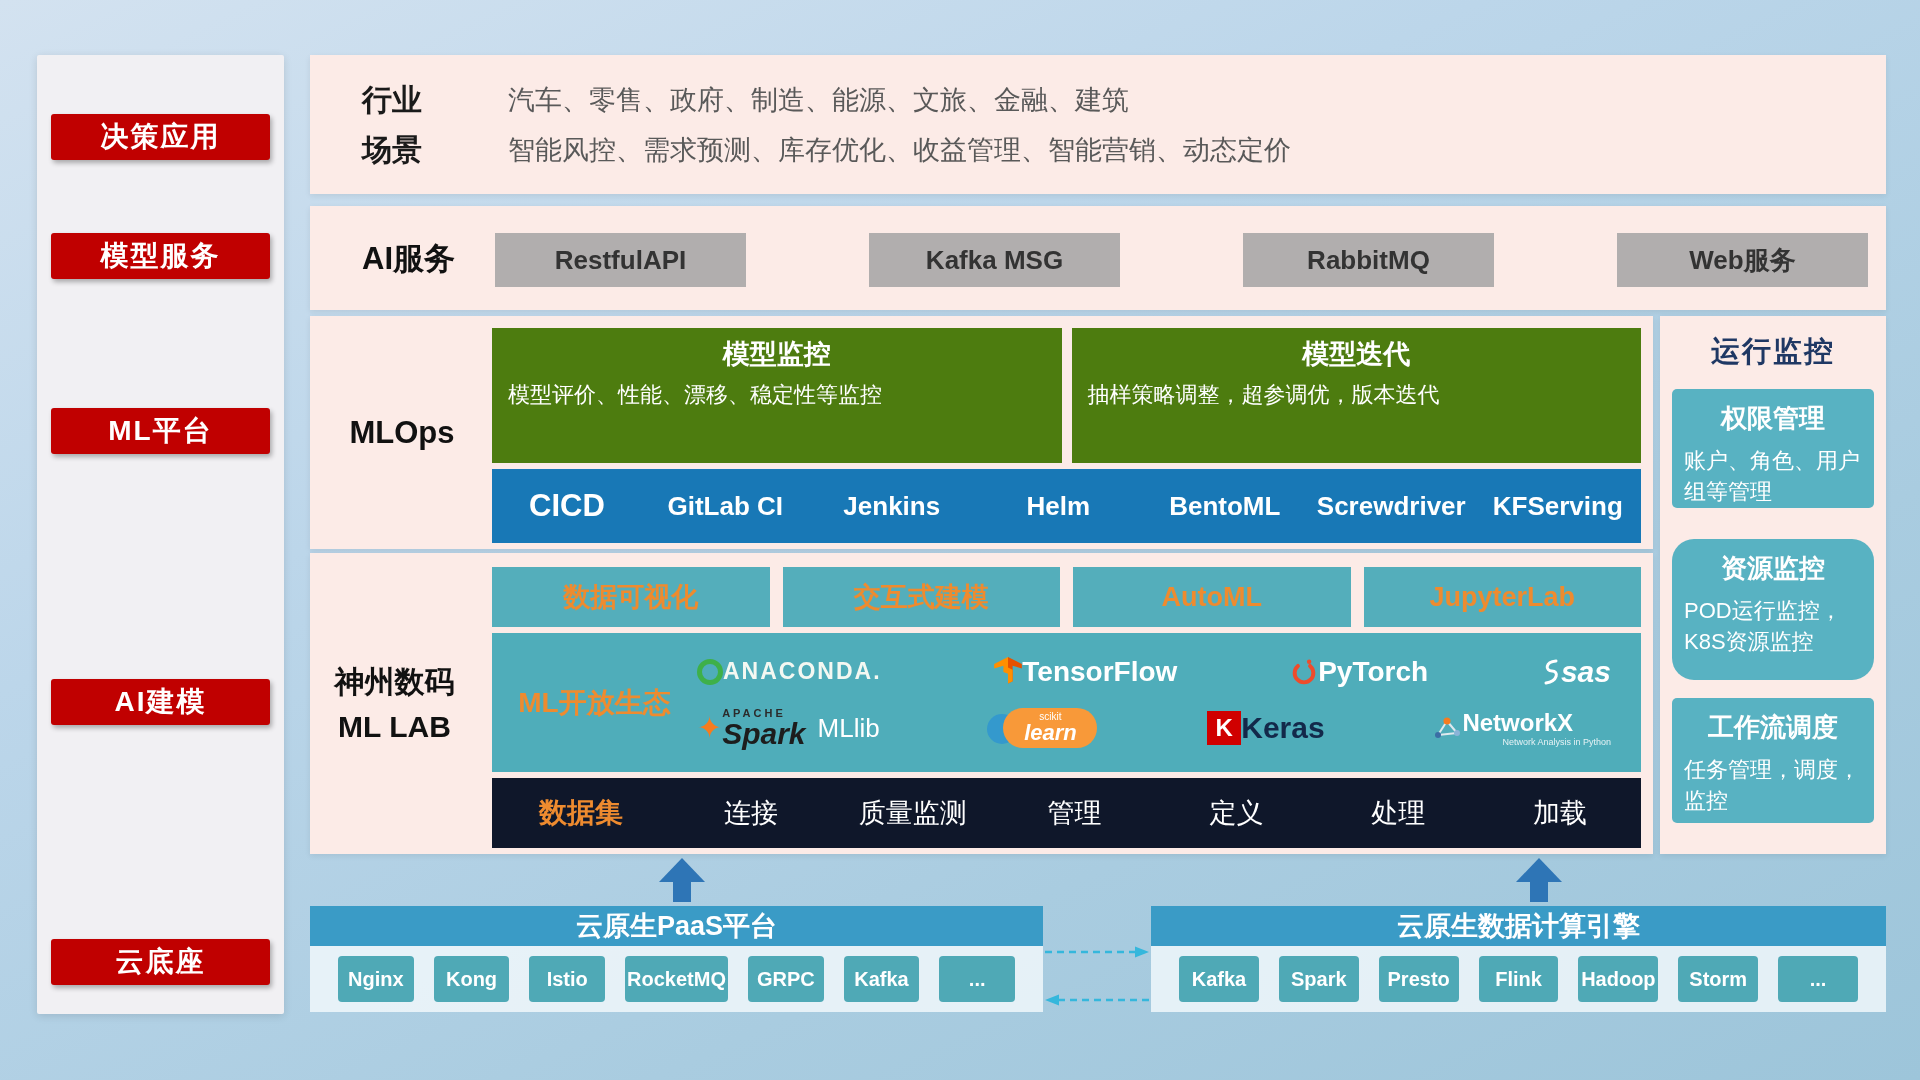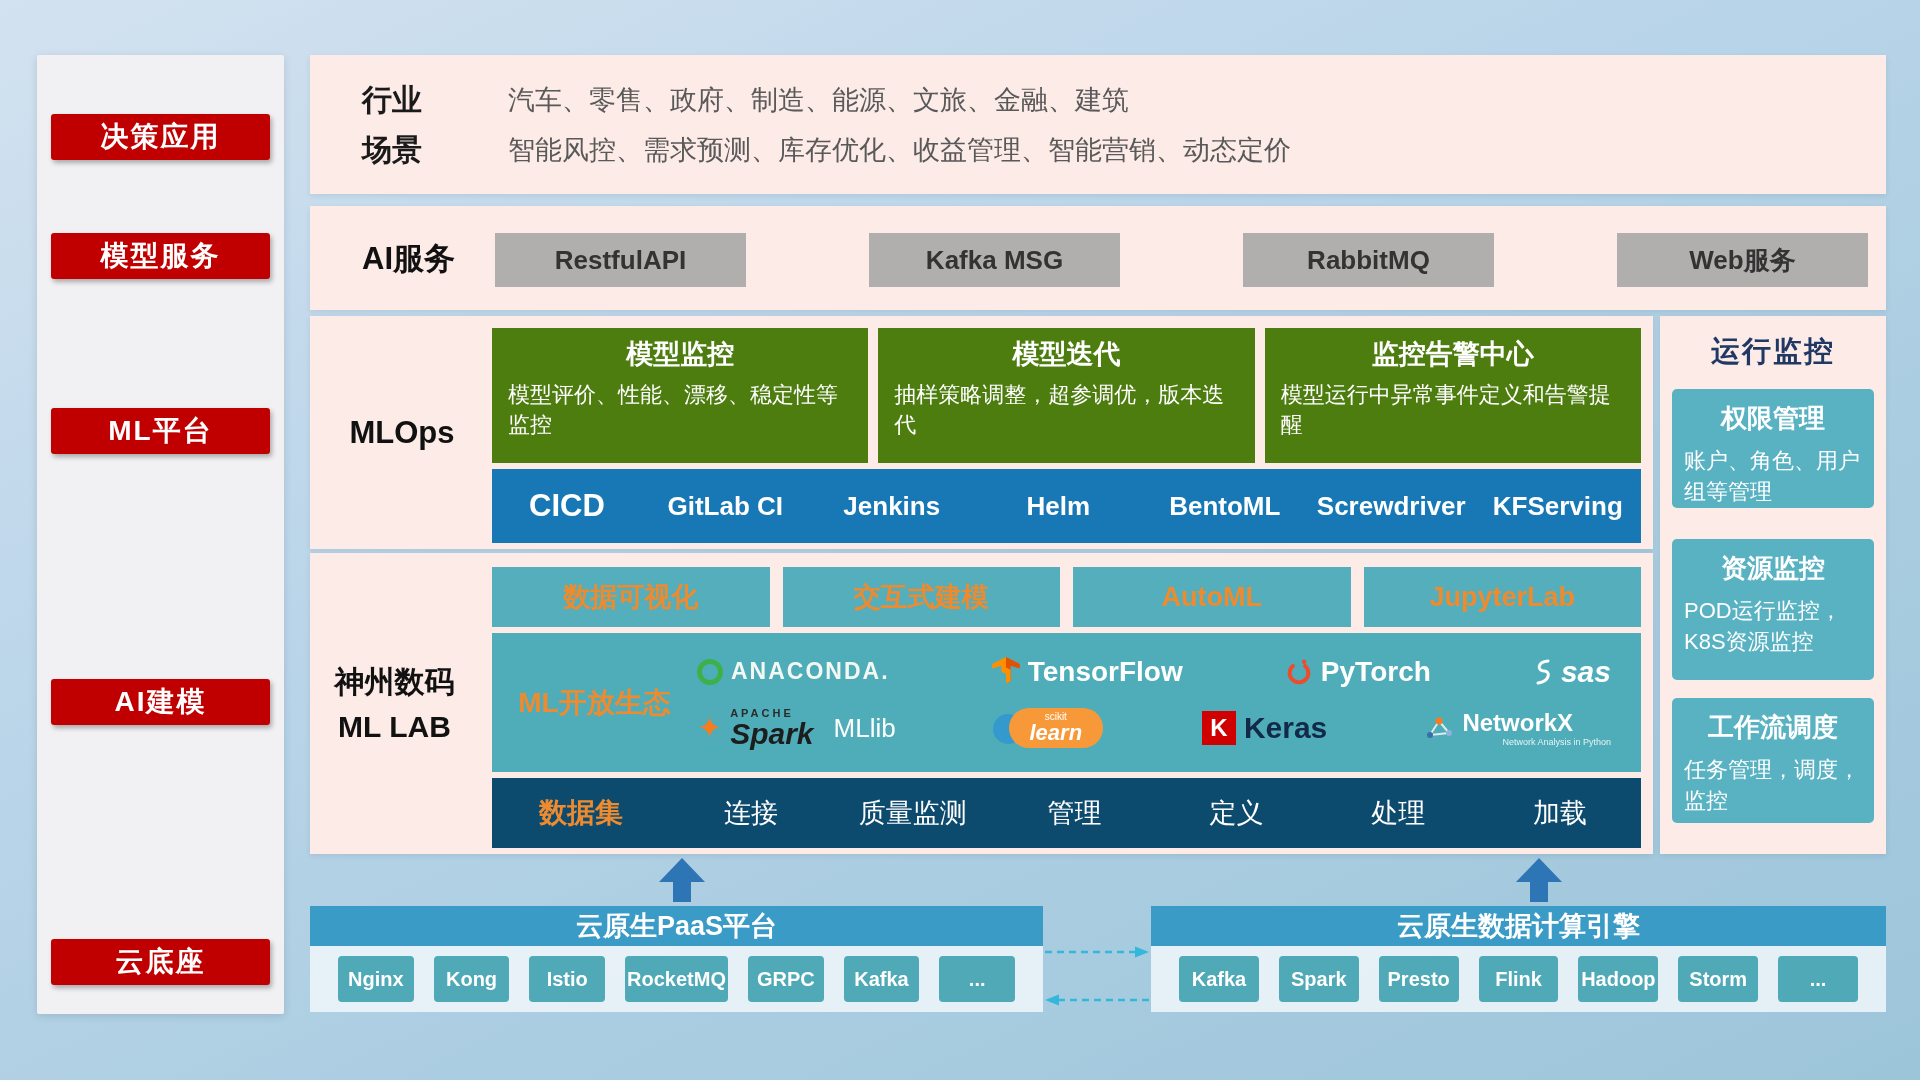--- a/index.html
+++ b/index.html
@@ -46,21 +46,21 @@
   .b4-label { position:absolute; left:0; top:0; width:169px; height:301px; display:flex; flex-direction:column;
               align-items:center; justify-content:center; font-size:30px; font-weight:bold; color:#111; line-height:1.5; }
   .lab-top { position:absolute; left:182px; top:14px; width:1149px; height:60px; display:flex; gap:13px; }
   .teal-btn { flex:1; background:#54aebb; display:flex; align-items:center; justify-content:center;
               color:#ee8b2f; font-size:27px; font-weight:bold; }
   .eco { position:absolute; left:182px; top:80px; width:1149px; height:139px; background:#4fadba; display:flex; }
   .eco-label { width:205px; display:flex; align-items:center; justify-content:center; color:#ee8b2f;
                font-size:28px; font-weight:bold; }
   .eco-rows { flex:1; display:flex; flex-direction:column; justify-content:space-evenly; padding:4px 30px 4px 0; }
   .eco-row { display:flex; align-items:center; justify-content:space-between; }
-  .logo { display:flex; align-items:center; gap:8px; }
+  .logo { display:flex; align-items:center; gap:0; }
   .ana-ring { width:26px; height:26px; border:5px solid #3eb049; border-radius:50%; display:inline-block; }
   .ana-text { font-size:23px; letter-spacing:2px; color:#f4f8f2; font-weight:bold; }
   .tf-text,.pt-text { font-size:28px; color:#fff; font-weight:bold; }
   .sas-text { font-size:30px; color:#fff; font-weight:bold; font-style:italic; }
   .spark-star { color:#f57c1f; font-size:30px; line-height:1; }
   .spark-stack { display:flex; flex-direction:column; align-items:flex-start; line-height:1; }
   .spark-apache { font-size:11px; color:#2b2b2b; letter-spacing:3px; font-weight:bold; }
   .spark-name { font-size:30px; color:#1d1d1d; font-weight:bold; font-style:italic; }
   .mllib-text { font-size:26px; color:#fff; margin-left:12px; }
   .sk-wrap { position:relative; width:112px; height:44px; }
@@ -68,33 +68,33 @@
   .sk-blob { position:absolute; left:16px; top:2px; width:94px; height:40px; background:#f89939; border-radius:20px;
              display:flex; flex-direction:column; align-items:center; justify-content:center; line-height:1; }
   .sk-small { font-size:10px; color:#fff; }
   .sk-learn { font-size:22px; color:#fff; font-style:italic; font-weight:bold; }
   .keras-k { width:34px; height:34px; background:#d00000; color:#fff; font-size:24px; font-weight:bold;
              display:flex; align-items:center; justify-content:center; }
   .keras-text { font-size:30px; color:#13294a; font-weight:bold; }
   .nx-stack { display:flex; flex-direction:column; line-height:1.15; }
   .nx-name { font-size:24px; color:#fff; font-weight:bold; }
   .nx-sub { font-size:9px; color:#e6f2f5;margin-left:40px; }
-  .dataset { position:absolute; left:182px; top:225px; width:1149px; height:70px; background:#0c4a6e;
+  .dataset { position:absolute; left:182px; top:225px; width:1149px; height:70px; background:#0f172a;
              display:flex; align-items:center; }
   .ds-label { flex:1.1; text-align:center; color:#ee8b2f; font-size:28px; font-weight:bold; }
   .ds-item { flex:1; text-align:center; color:#fff; font-size:27px; }
 
   
   .monitor { position:absolute; left:1660px; top:316px; width:226px; height:538px; background:#fcebe7;
              box-shadow:0 2px 6px rgba(0,0,0,.08); }
   .mon-title { margin-top:16px; text-align:center; color:#1f3864; font-size:29px; font-weight:bold; letter-spacing:2px; }
   .mon-card { position:absolute; left:12px; width:202px; background:#58b2c2; border-radius:5px; padding:12px; }
   .mon-card .ct { text-align:center; color:#fff; font-size:26px; font-weight:bold; }
   .mon-card .cd { margin-top:10px; color:#fff; font-size:22px; line-height:1.4; }
-  .mc1{top:73px; height:119px;} .mc2{top:223px; height:141px;} .mc3{top:382px; height:125px;}
+  .mc1{top:73px; height:119px;} .mc2{top:223px; height:141px;border-radius:22px;} .mc3{top:382px; height:125px;}
 
   
   .bar-header { position:absolute; height:40px; background:#3a9bc6; color:#fff; display:flex; align-items:center;
                 justify-content:center; font-size:27px; font-weight:bold; }
   .bh-left { left:310px; top:906px; width:733px; }
   .bh-right { left:1151px; top:906px; width:735px; }
   .chip-strip { position:absolute; top:946px; height:66px; background:rgba(245,250,253,.80);
                 display:flex; align-items:center; gap:20px; padding:0 28px; }
   .cs-left { left:310px; width:733px; }
   .cs-right { left:1151px; width:735px; }
@@ -145,24 +145,20 @@
   <div class="band band3">
     <div class="b3-label">MLOps</div>
     <div class="mlops-cards">
       <div class="mlops-card">
         <div class="ct">模型监控</div>
         <div class="cd">模型评价、性能、漂移、稳定性等监控</div>
       </div>
       <div class="mlops-card">
         <div class="ct">模型迭代</div>
         <div class="cd">抽样策略调整，超参调优，版本迭代</div>
-      </div>
-      <div class="mlops-card">
-        <div class="ct">监控告警中心</div>
-        <div class="cd">模型运行中异常事件定义和告警提醒</div>
       </div>
     </div>
     <div class="cicd-bar">
       <div class="cicd-label">CICD</div>
       <div class="cicd-tool">GitLab CI</div>
       <div class="cicd-tool">Jenkins</div>
       <div class="cicd-tool">Helm</div>
       <div class="cicd-tool">BentoML</div>
       <div class="cicd-tool">Screwdriver</div>
       <div class="cicd-tool">KFServing</div>

